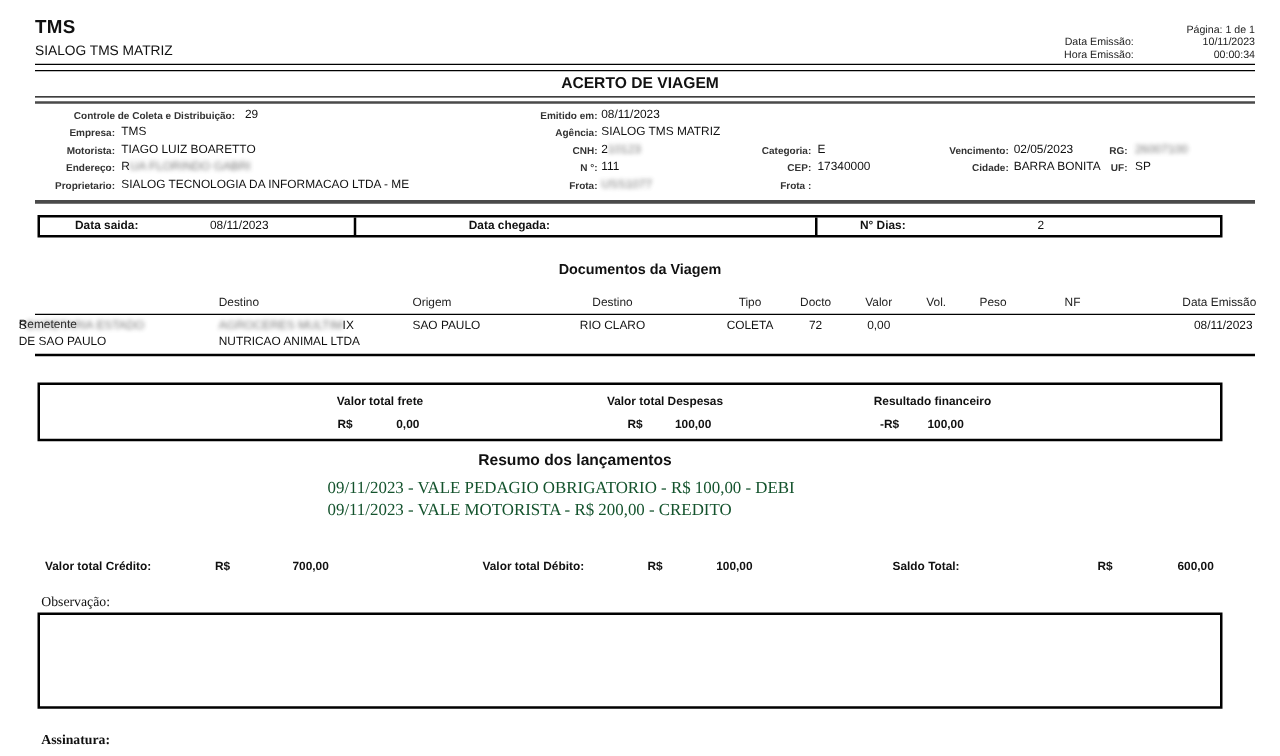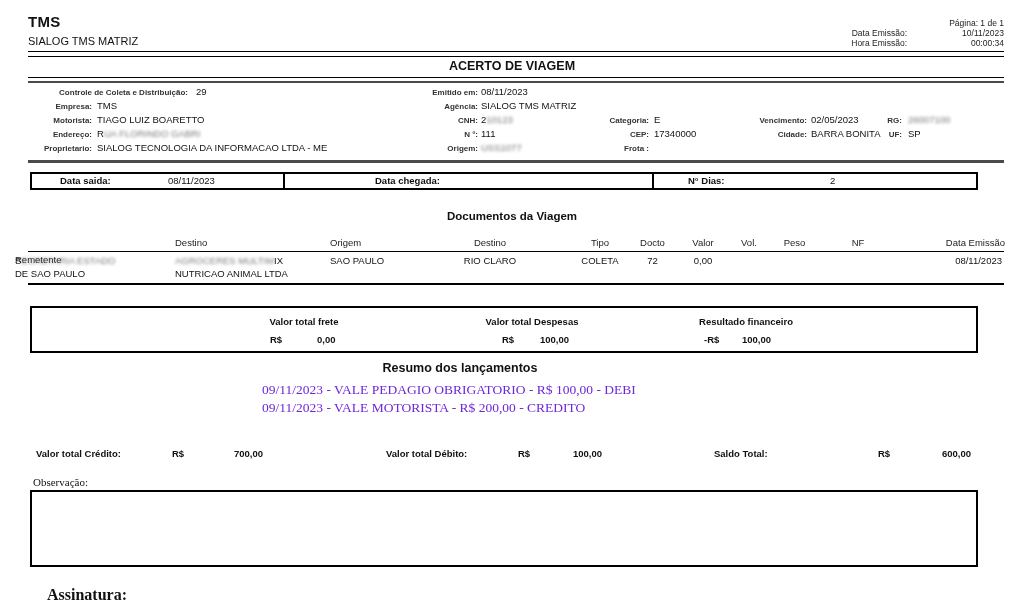--- a/index.html
+++ b/index.html
@@ -19,21 +19,21 @@
   .tlbl{font-size:9.5px;font-weight:bold;}
   .tval{font-size:9.5px;}
   .vline{position:absolute;width:2px;top:0;bottom:0;background:#000;}
   .sect{font-size:11.5px;font-weight:bold;text-align:center;}
   .th{font-size:9.5px;color:#222;}
   .td{font-size:9.5px;color:#111;}
   .ctr{text-align:center;}
   .rgt{text-align:right;}
   .money{font-size:9.5px;font-weight:bold;}
   .serif{font-family:"Liberation Serif",serif;}
-  .entry{font-size:13.5px;font-family:"Liberation Serif",serif;color:#6d28d9;text-align:right;}
+  .entry{font-size:13.5px;font-family:"Liberation Serif",serif;color:#14532d;text-align:right;}
   .obox{position:absolute;border:2px solid #000;background:#fff;}
 </style>
 </head>
 <body>
 
 <div class="page">
 
   <div class="abs brand" style="left:28px;top:13px;">TMS</div>
   <div class="abs brand-sub" style="left:28px;top:35px;">SIALOG TMS MATRIZ</div>
 
@@ -72,21 +72,21 @@
 
   <div class="abs flbl" style="left:390px;top:102px;width:88px;">Agência:</div>
   <div class="abs fval" style="left:481px;top:100px;">SIALOG TMS MATRIZ</div>
 
   <div class="abs flbl" style="left:390px;top:116px;width:88px;">CNH:</div>
   <div class="abs fval" style="left:481px;top:114px;"><span>2</span><span class="blur">10123</span></div>
 
   <div class="abs flbl" style="left:390px;top:130px;width:88px;">N °:</div>
   <div class="abs fval" style="left:481px;top:128px;">111</div>
 
-  <div class="abs flbl" style="left:390px;top:144px;width:88px;">Origem:</div>
+  <div class="abs flbl" style="left:390px;top:144px;width:88px;">Frota:</div>
   <div class="abs fval blur" style="left:481px;top:142px;">USS1077</div>
 
   <div class="abs flbl" style="left:580px;top:116px;width:69px;">Categoria:</div>
   <div class="abs fval" style="left:654px;top:114px;">E</div>
 
   <div class="abs flbl" style="left:580px;top:130px;width:69px;">CEP:</div>
   <div class="abs fval" style="left:654px;top:128px;">17340000</div>
 
   <div class="abs flbl" style="left:580px;top:144px;width:69px;">Frota :</div>
 
@@ -176,15 +176,15 @@
   <div class="abs money" style="left:518px;top:448px;">R$</div>
   <div class="abs money rgt" style="left:548px;top:448px;width:54px;">100,00</div>
 
   <div class="abs tlbl" style="left:714px;top:448px;">Saldo Total:</div>
   <div class="abs money" style="left:878px;top:448px;">R$</div>
   <div class="abs money rgt" style="left:913px;top:448px;width:58px;">600,00</div>
 
   <div class="abs serif" style="left:33px;top:476px;font-size:11px;">Observação:</div>
   <div class="obox" style="left:30px;top:490px;width:944px;height:73px;"></div>
 
-  <div class="abs serif" style="left:47px;top:586px;font-size:16px;font-weight:bold;">Assinatura:</div>
+  <div class="abs serif" style="left:33px;top:586px;font-size:11px;font-weight:bold;">Assinatura:</div>
 
 </div>
 
 </body></html>

